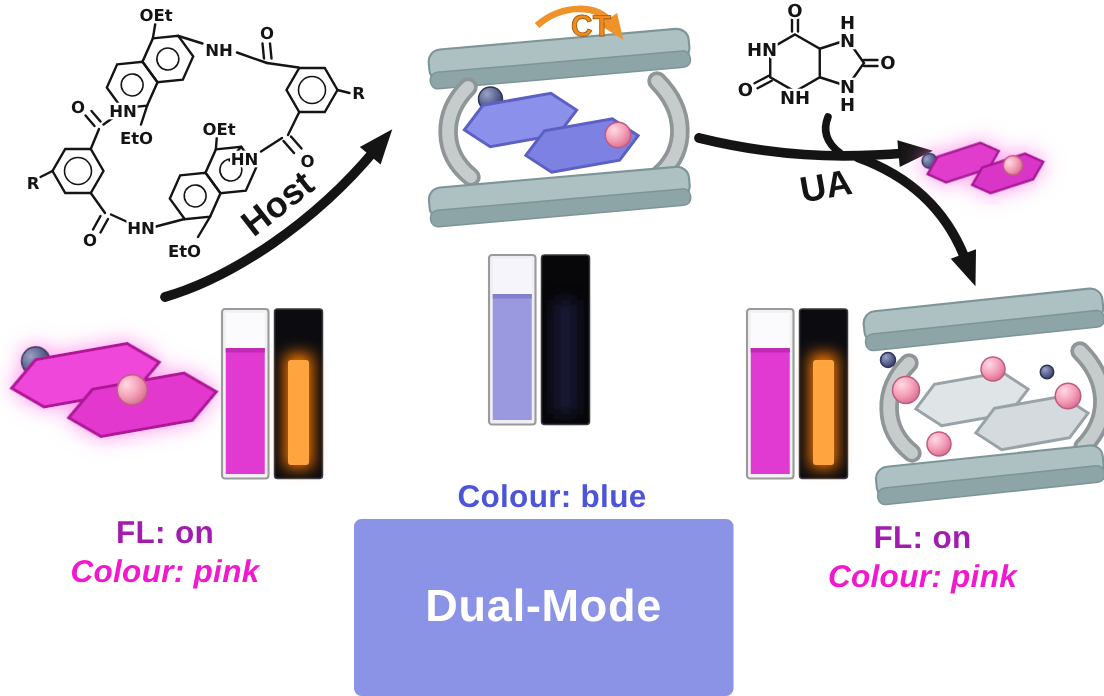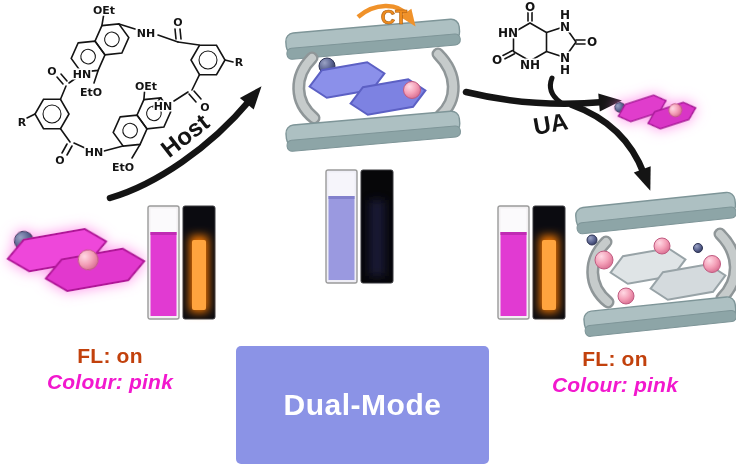--- a/index.html
+++ b/index.html
@@ -19,21 +19,21 @@
   
   .flow { stroke:#141414; fill:none; stroke-linecap:round; }
   .arrow-label { font-family:"Liberation Sans", sans-serif; font-weight:bold; fill:#141414;
                  text-anchor:middle; }
   .ct-label { font-family:"Liberation Sans", sans-serif; font-weight:bold; fill:#ef8c1e;
               stroke:#a85d10; stroke-width:0.6px; text-anchor:middle; font-size:20px; }
 
   
   .lbl { position:absolute; font-weight:bold; text-align:center; letter-spacing:0.2px;
          font-size:21px; line-height:1.1; }
-  .lbl-orange { color:#c2410c; }
+  .lbl-orange { color:#a21caf; }
   .lbl-magenta { color:#f218ce;font-style:italic; }
   .lbl-black { color:#141414; }
   .lbl-blue { color:#4c55d8; }
 
   .title-box { position:absolute; left:236px; top:346px; width:253px; height:118px;
                background:#8b93e6; border-radius:5px; display:flex; flex-direction:column;
                align-items:center; justify-content:center; gap:27px; }
   .title-box span { color:#ffffff; font-weight:bold; font-size:30px; letter-spacing:0.5px; }
 </style>
 </head>
@@ -260,20 +260,21 @@
     <circle cx="604" cy="260" r="9" fill="url(#gradPink)" stroke="#c05a80" stroke-width="1"></circle>
     <circle cx="662" cy="246" r="8" fill="url(#gradPink)" stroke="#c05a80" stroke-width="1"></circle>
     <circle cx="712" cy="264" r="8.5" fill="url(#gradPink)" stroke="#c05a80" stroke-width="1"></circle>
     <circle cx="626" cy="296" r="8" fill="url(#gradPink)" stroke="#c05a80" stroke-width="1"></circle>
   </g>
 </svg>
 
 <div class="lbl lbl-orange" style="left:30px;  top:344px; width:160px;">FL: on</div>
 <div class="lbl lbl-magenta" style="left:10px;  top:370px; width:200px;">Colour: pink</div>
 
+<div class="lbl lbl-blue" style="left:283px; top:320px; width:170px;">Colour: blue</div>
 
 <div class="lbl lbl-orange" style="left:535px; top:347px; width:160px;">FL: on</div>
 <div class="lbl lbl-magenta" style="left:515px; top:373px; width:200px;">Colour: pink</div>
 
 <div class="title-box">
   <span>Dual-Mode</span>
 </div>
 
 </div>
 

